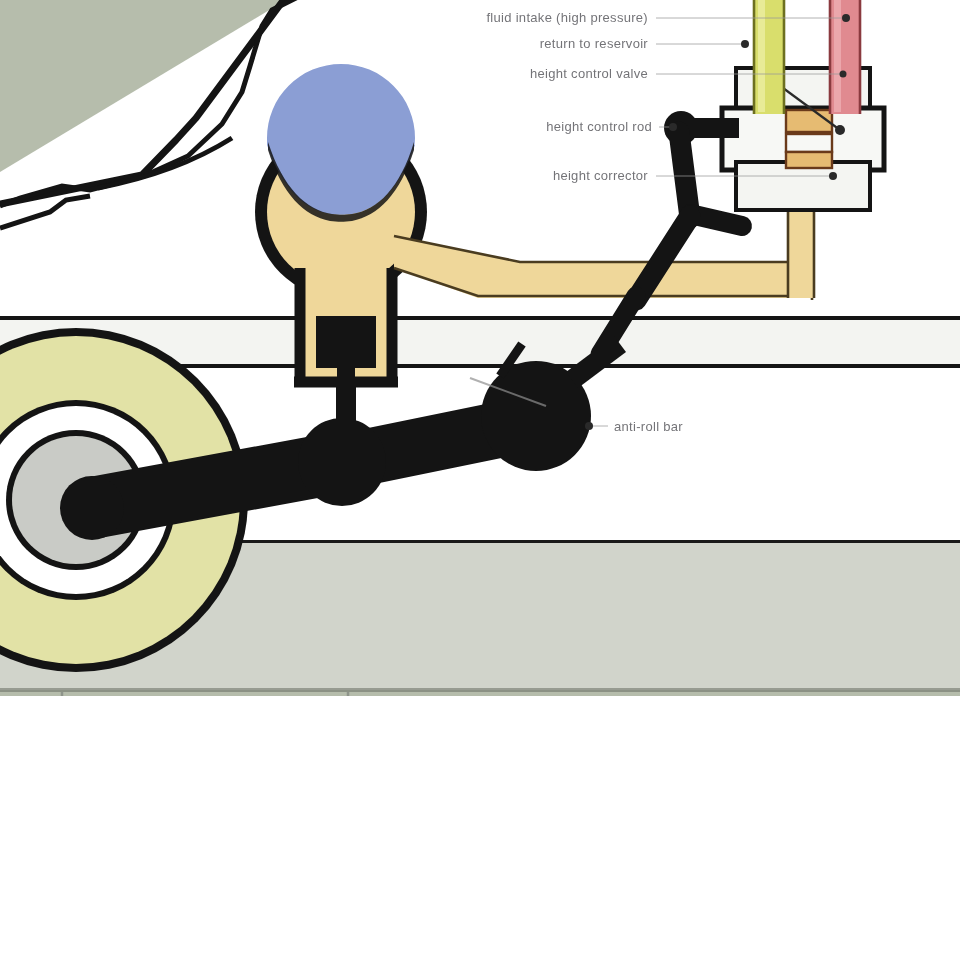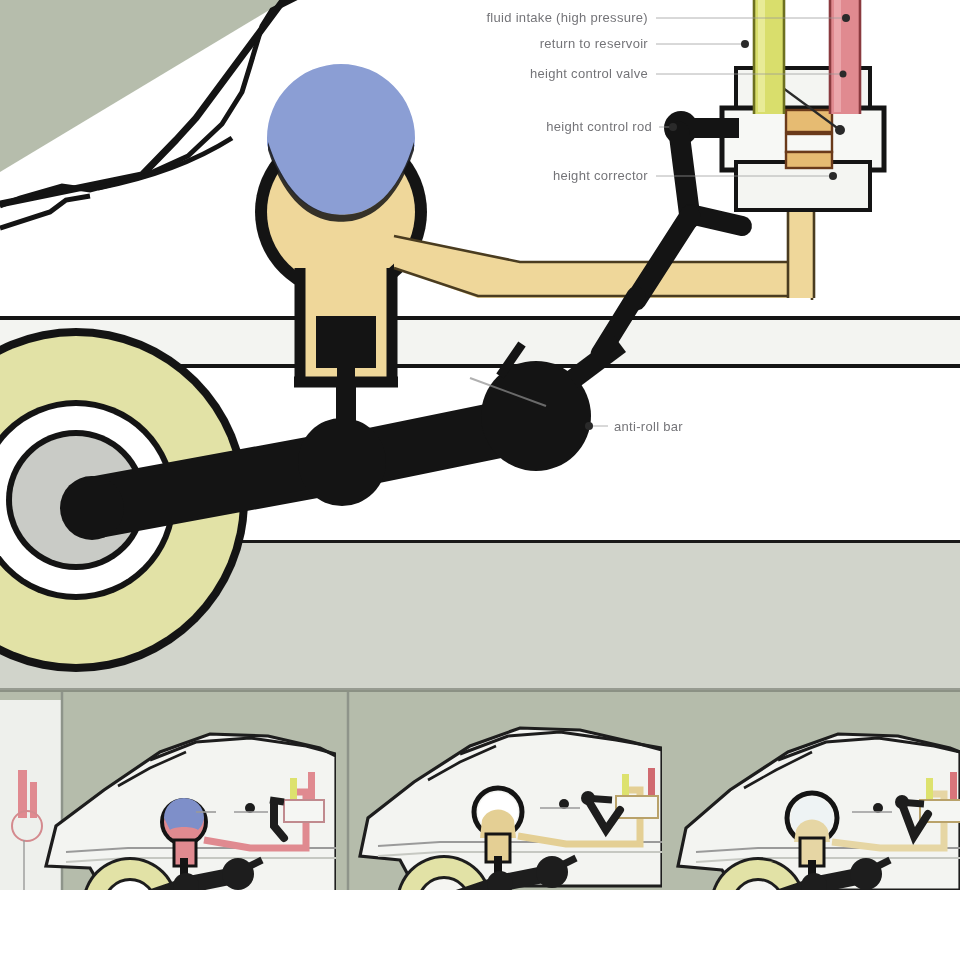--- a/index.html
+++ b/index.html
@@ -1,18 +1,18 @@
 <!DOCTYPE html>
 <html><head>
 <meta charset="utf-8">
 <style>
   html,body{margin:0;padding:0;background:#fff;}
   body{width:960px;height:960px;overflow:hidden;
        font-family:"Liberation Sans", sans-serif;}
-  #stage{position:relative;width:960px;height:890px;overflow:hidden;background:#ffffff;}
+  #stage{position:relative;width:960px;height:696px;overflow:hidden;background:#ffffff;}
   svg{display:block;}
   .lbl{font-family:"Liberation Sans", sans-serif;font-size:13px;fill:#55555a;
        letter-spacing:.3px;opacity:.82;}
   .leader{stroke:#9a9a9a;stroke-width:1;fill:none;opacity:.75;}
   .dot{fill:#2a2a2a;}
   .ol{fill:none;stroke:#141414;}
 </style>
 </head>
 <body>
 

